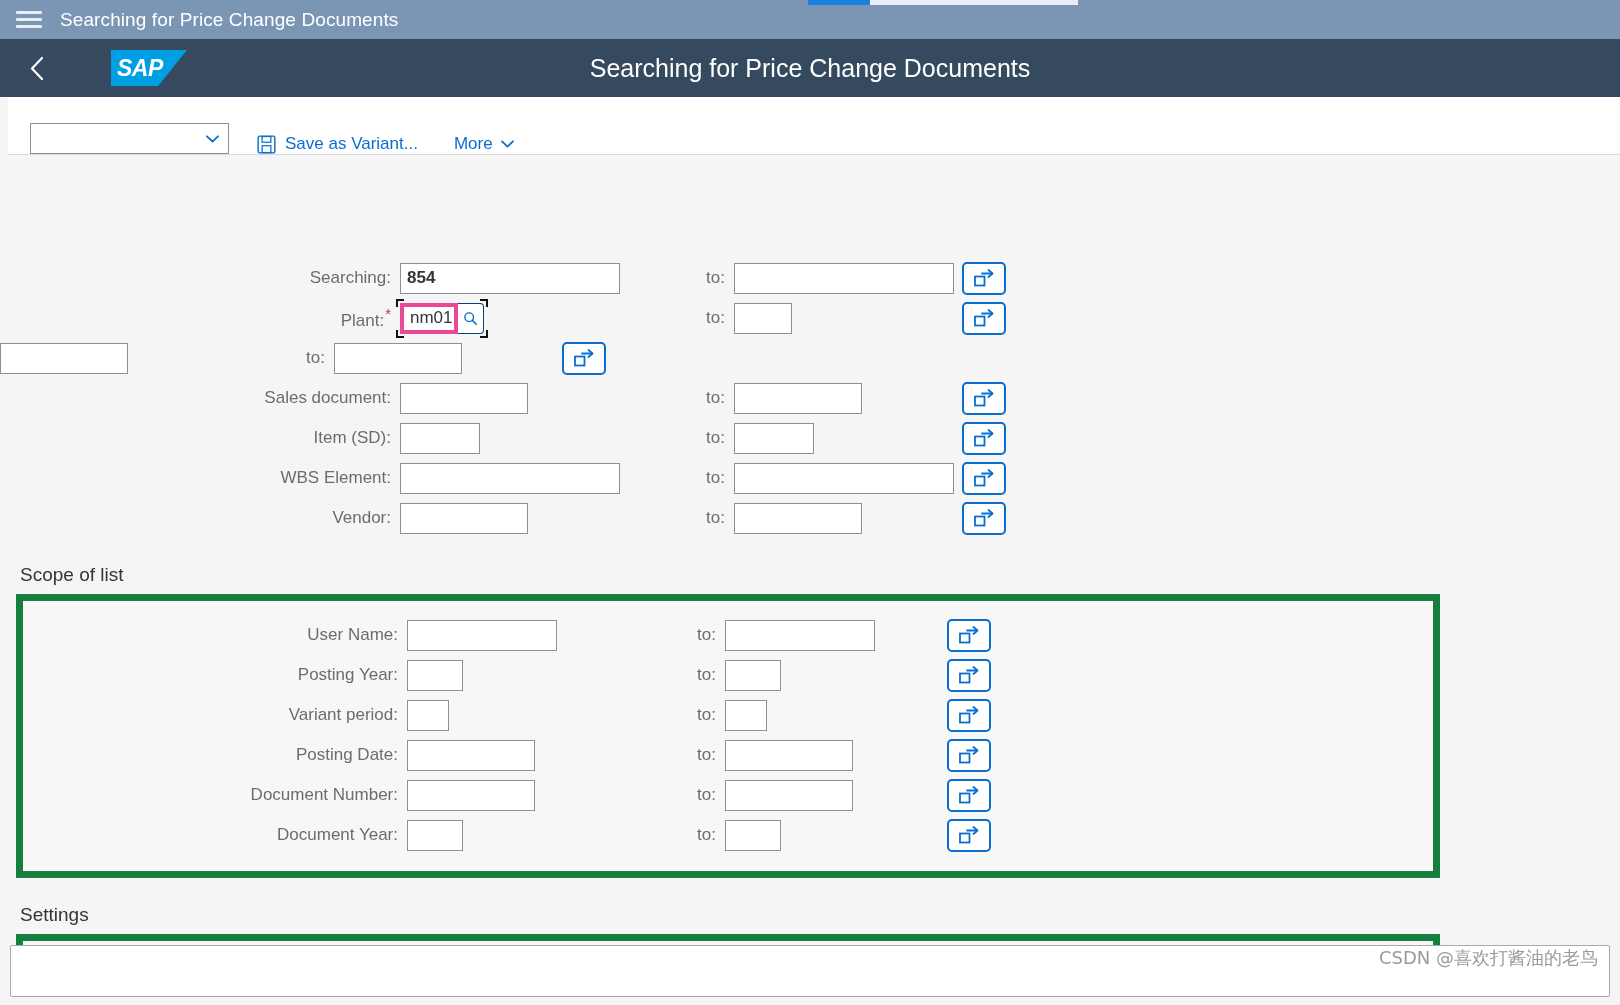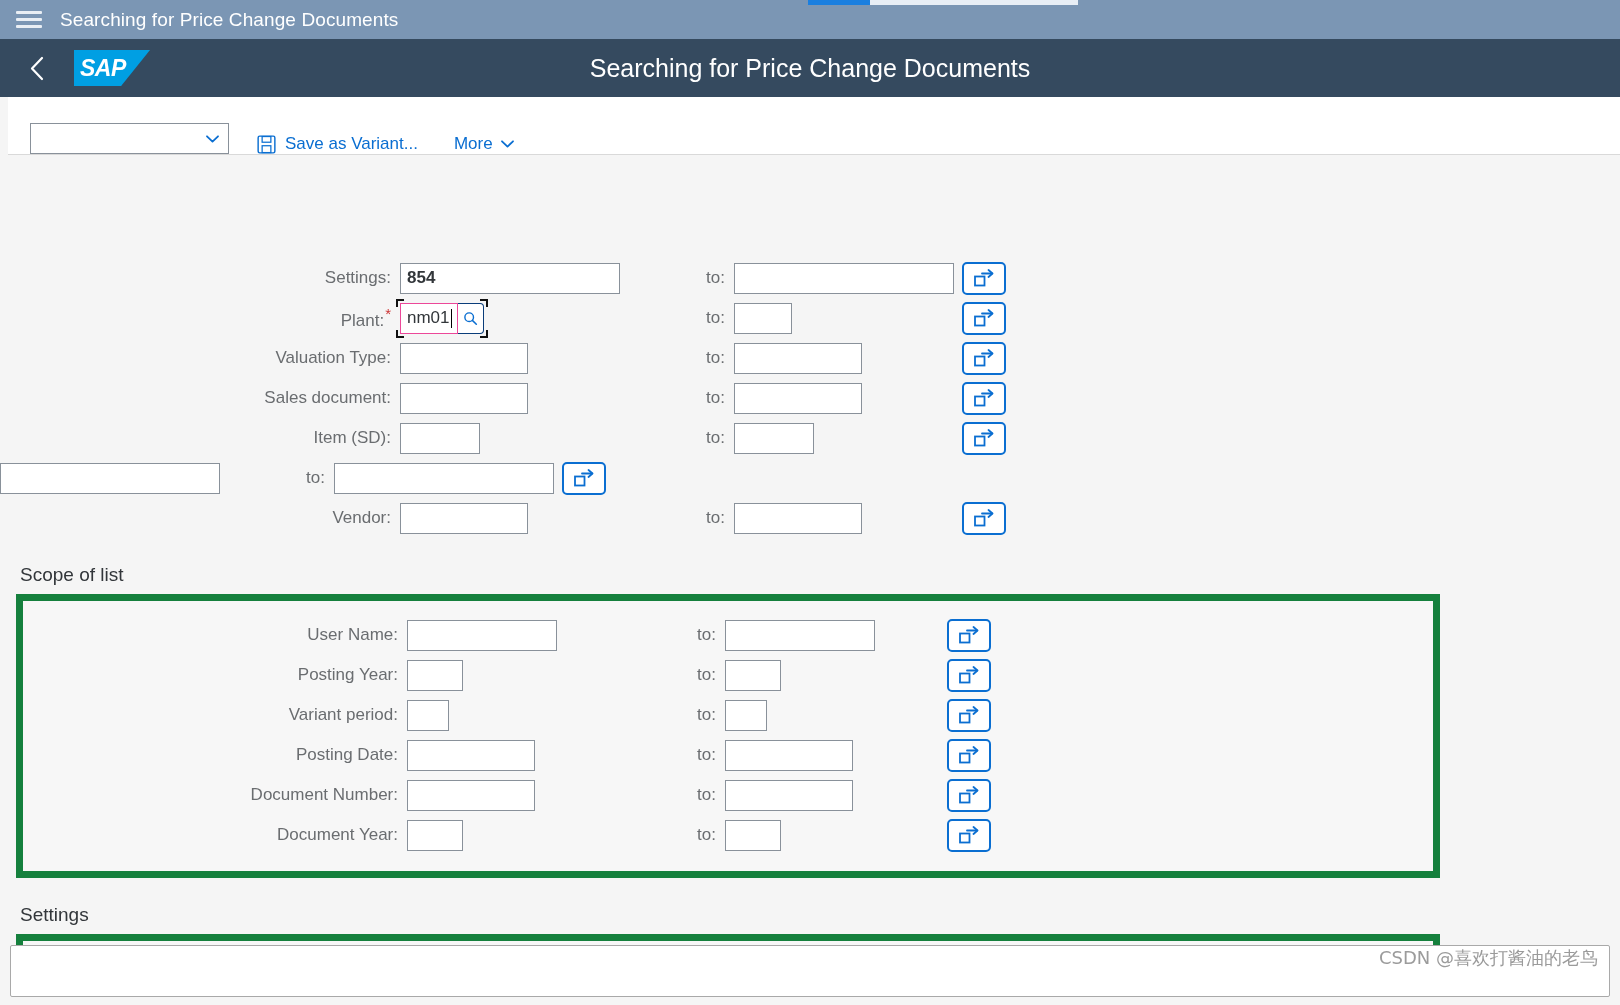--- a/index.html
+++ b/index.html
@@ -71,20 +71,21 @@
 
   
   .app-header {
     position: absolute;
     top: 39px; left: 0;
     width: 1620px; height: 58px;
     background: #354a5f;
     display: flex;
     align-items: center;
     z-index: 20;
+    gap: 37px;
   }
   .back-btn {
     width: 46px; height: 46px;
     margin-left: 14px;
     display: flex; align-items: center; justify-content: center;
     cursor: pointer;
   }
   .back-btn svg { display: block; }
   .sap-logo {
     margin-left: 14px;
@@ -213,21 +214,21 @@
     color: #6a6d70;
   }
 
   
   .focus-wrap {
     position: relative;
     display: inline-flex;
     align-items: center;
   }
   .focus-wrap .inp {
-    border: 1px solid #ec4899;
+    border: 4px solid #ec4899;
   }
   .focus-brackets {
     position: absolute;
     top: -4px; left: -4px;
     right: -4px; bottom: -4px;
     pointer-events: none;
   }
   .focus-brackets i {
     position: absolute;
     width: 8px; height: 8px;
@@ -361,21 +362,21 @@
       <svg class="chev" viewBox="0 0 13 8">
         <polyline points="1,1.3 6.5,6.6 12,1.3" fill="none" stroke="#0a6ed1" stroke-width="1.8" stroke-linecap="round" stroke-linejoin="round"></polyline>
       </svg>
     </div>
   </div>
 
   <div class="content">
 
     <div class="form-block" id="selection-rows">
         <div class="frow">
-          <div class="lbl">Settings:</div>
+          <div class="lbl">Searching:</div>
           <div class="inp" style="width: 220px; font-weight: bold;">854</div>
           <div style="width: 70px;"></div>
           <div class="to-lbl">to:</div>
           <div class="inp" style="width: 220px;"></div>
           <div style="width: 8px;"></div>
           <div class="ms-btn">
             <svg width="22" height="18" viewBox="0 0 22 18">
               <rect x="2" y="7.5" width="9.5" height="9" fill="none" stroke="#0a6ed1" stroke-width="1.8"></rect>
               <line x1="9" y1="4.5" x2="19" y2="4.5" stroke="#0a6ed1" stroke-width="1.8" stroke-linecap="round"></line>
               <polyline points="15.5,1 19.5,4.5 15.5,8" fill="none" stroke="#0a6ed1" stroke-width="1.8" stroke-linecap="round" stroke-linejoin="round"></polyline>
@@ -408,21 +409,20 @@
           <div style="width: 170px;"></div>
           <div class="ms-btn">
             <svg width="22" height="18" viewBox="0 0 22 18">
               <rect x="2" y="7.5" width="9.5" height="9" fill="none" stroke="#0a6ed1" stroke-width="1.8"></rect>
               <line x1="9" y1="4.5" x2="19" y2="4.5" stroke="#0a6ed1" stroke-width="1.8" stroke-linecap="round"></line>
               <polyline points="15.5,1 19.5,4.5 15.5,8" fill="none" stroke="#0a6ed1" stroke-width="1.8" stroke-linecap="round" stroke-linejoin="round"></polyline>
             </svg>
           </div>
         </div>
         <div class="frow">
-          <div class="lbl">Valuation Type:</div>
           <div class="inp" style="width: 128px;"></div>
           <div style="width: 162px;"></div>
           <div class="to-lbl">to:</div>
           <div class="inp" style="width: 128px;"></div>
           <div style="width: 100px;"></div>
           <div class="ms-btn">
             <svg width="22" height="18" viewBox="0 0 22 18">
               <rect x="2" y="7.5" width="9.5" height="9" fill="none" stroke="#0a6ed1" stroke-width="1.8"></rect>
               <line x1="9" y1="4.5" x2="19" y2="4.5" stroke="#0a6ed1" stroke-width="1.8" stroke-linecap="round"></line>
               <polyline points="15.5,1 19.5,4.5 15.5,8" fill="none" stroke="#0a6ed1" stroke-width="1.8" stroke-linecap="round" stroke-linejoin="round"></polyline>
@@ -453,20 +453,21 @@
           <div style="width: 148px;"></div>
           <div class="ms-btn">
             <svg width="22" height="18" viewBox="0 0 22 18">
               <rect x="2" y="7.5" width="9.5" height="9" fill="none" stroke="#0a6ed1" stroke-width="1.8"></rect>
               <line x1="9" y1="4.5" x2="19" y2="4.5" stroke="#0a6ed1" stroke-width="1.8" stroke-linecap="round"></line>
               <polyline points="15.5,1 19.5,4.5 15.5,8" fill="none" stroke="#0a6ed1" stroke-width="1.8" stroke-linecap="round" stroke-linejoin="round"></polyline>
             </svg>
           </div>
         </div>
         <div class="frow">
+          <div class="lbl">WBS Element:</div>
           <div class="inp" style="width: 220px;"></div>
           <div style="width: 70px;"></div>
           <div class="to-lbl">to:</div>
           <div class="inp" style="width: 220px;"></div>
           <div style="width: 8px;"></div>
           <div class="ms-btn">
             <svg width="22" height="18" viewBox="0 0 22 18">
               <rect x="2" y="7.5" width="9.5" height="9" fill="none" stroke="#0a6ed1" stroke-width="1.8"></rect>
               <line x1="9" y1="4.5" x2="19" y2="4.5" stroke="#0a6ed1" stroke-width="1.8" stroke-linecap="round"></line>
               <polyline points="15.5,1 19.5,4.5 15.5,8" fill="none" stroke="#0a6ed1" stroke-width="1.8" stroke-linecap="round" stroke-linejoin="round"></polyline>

